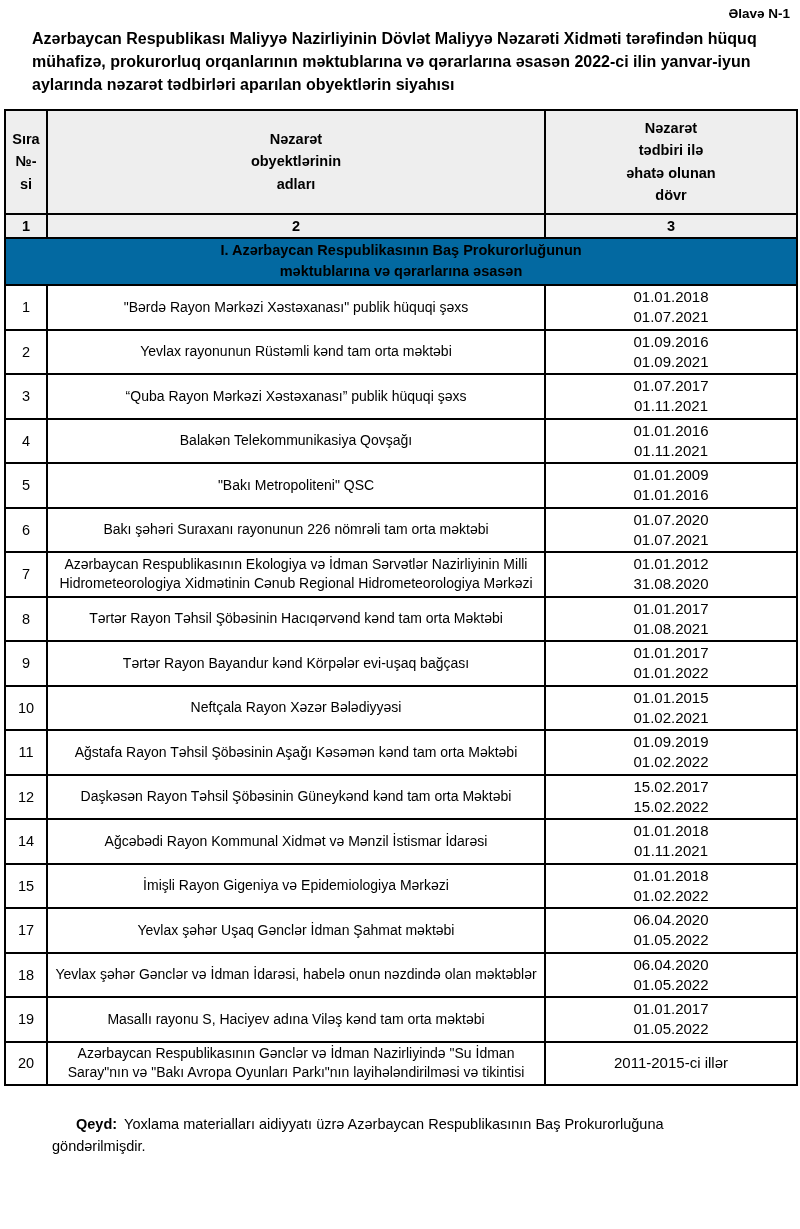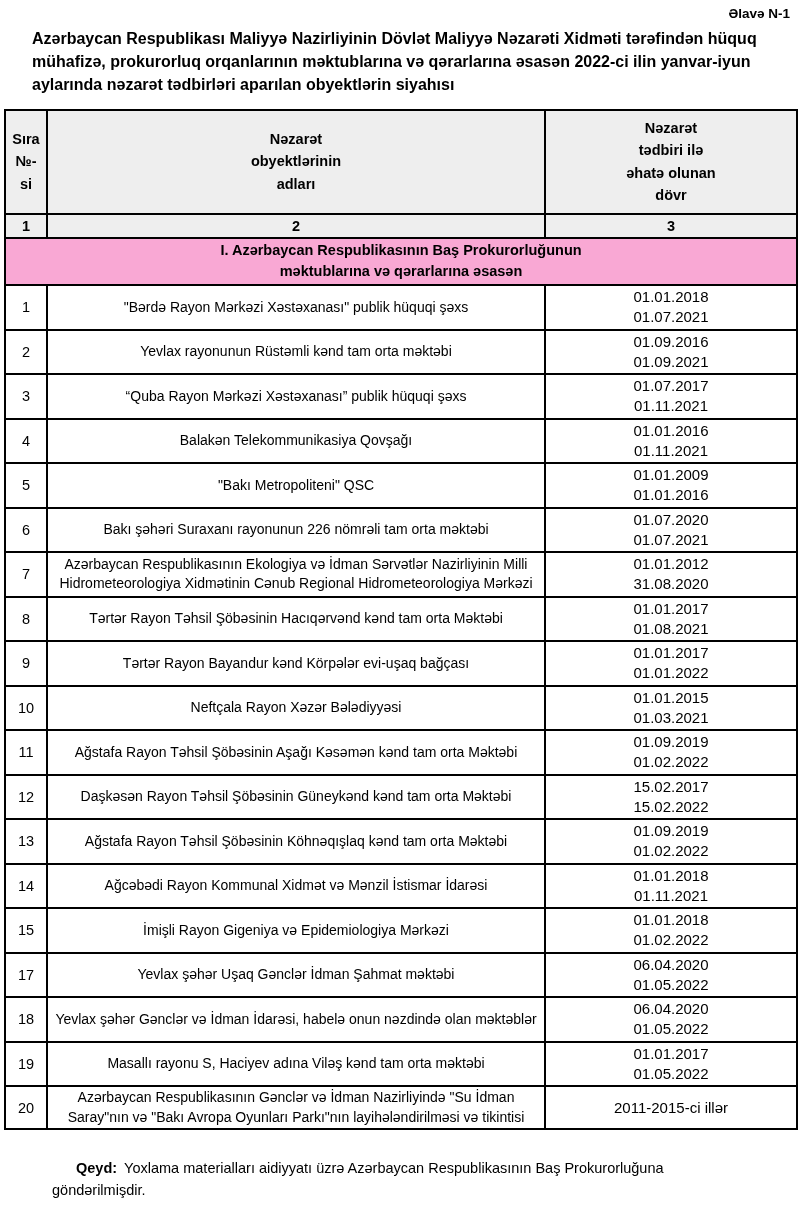--- a/index.html
+++ b/index.html
@@ -54,21 +54,21 @@
     white-space: pre-line;
     height: 104px;
   }
   tr.colnum-row td {
     background: #eeeeee;
     font-weight: bold;
     font-size: 14.5px;
     height: 24px;
   }
   tr.section-row td {
-    background: #f9a8d4;
+    background: #0369a1;
     font-weight: bold;
     font-size: 14.5px;
     line-height: 1.5;
     white-space: pre-line;
     height: 42px;
   }
   td.num-cell {
     font-size: 14.5px;
     height: 40px;
   }
@@ -183,41 +183,35 @@
         <tr>
           <td class="num-cell">9</td>
           <td class="name-cell">Tərtər Rayon Bayandur kənd Körpələr evi-uşaq bağçası</td>
           <td class="period-cell">01.01.2017
 01.01.2022</td>
         </tr>
         <tr>
           <td class="num-cell">10</td>
           <td class="name-cell">Neftçala  Rayon Xəzər Bələdiyyəsi</td>
           <td class="period-cell">01.01.2015
-01.03.2021</td>
+01.02.2021</td>
         </tr>
         <tr>
           <td class="num-cell">11</td>
           <td class="name-cell">Ağstafa Rayon Təhsil Şöbəsinin Aşağı Kəsəmən kənd tam orta Məktəbi</td>
           <td class="period-cell">01.09.2019
 01.02.2022</td>
         </tr>
         <tr>
           <td class="num-cell">12</td>
           <td class="name-cell">Daşkəsən Rayon Təhsil Şöbəsinin Güneykənd kənd tam orta Məktəbi</td>
           <td class="period-cell">15.02.2017
 15.02.2022</td>
         </tr>
         <tr>
-          <td class="num-cell">13</td>
-          <td class="name-cell">Ağstafa Rayon Təhsil Şöbəsinin Köhnəqışlaq kənd tam orta Məktəbi</td>
-          <td class="period-cell">01.09.2019
-01.02.2022</td>
-        </tr>
-        <tr>
           <td class="num-cell">14</td>
           <td class="name-cell">Ağcəbədi Rayon Kommunal Xidmət və Mənzil İstismar İdarəsi</td>
           <td class="period-cell">01.01.2018
 01.11.2021</td>
         </tr>
         <tr>
           <td class="num-cell">15</td>
           <td class="name-cell">İmişli Rayon Gigeniya və Epidemiologiya Mərkəzi</td>
           <td class="period-cell">01.01.2018
 01.02.2022</td>

